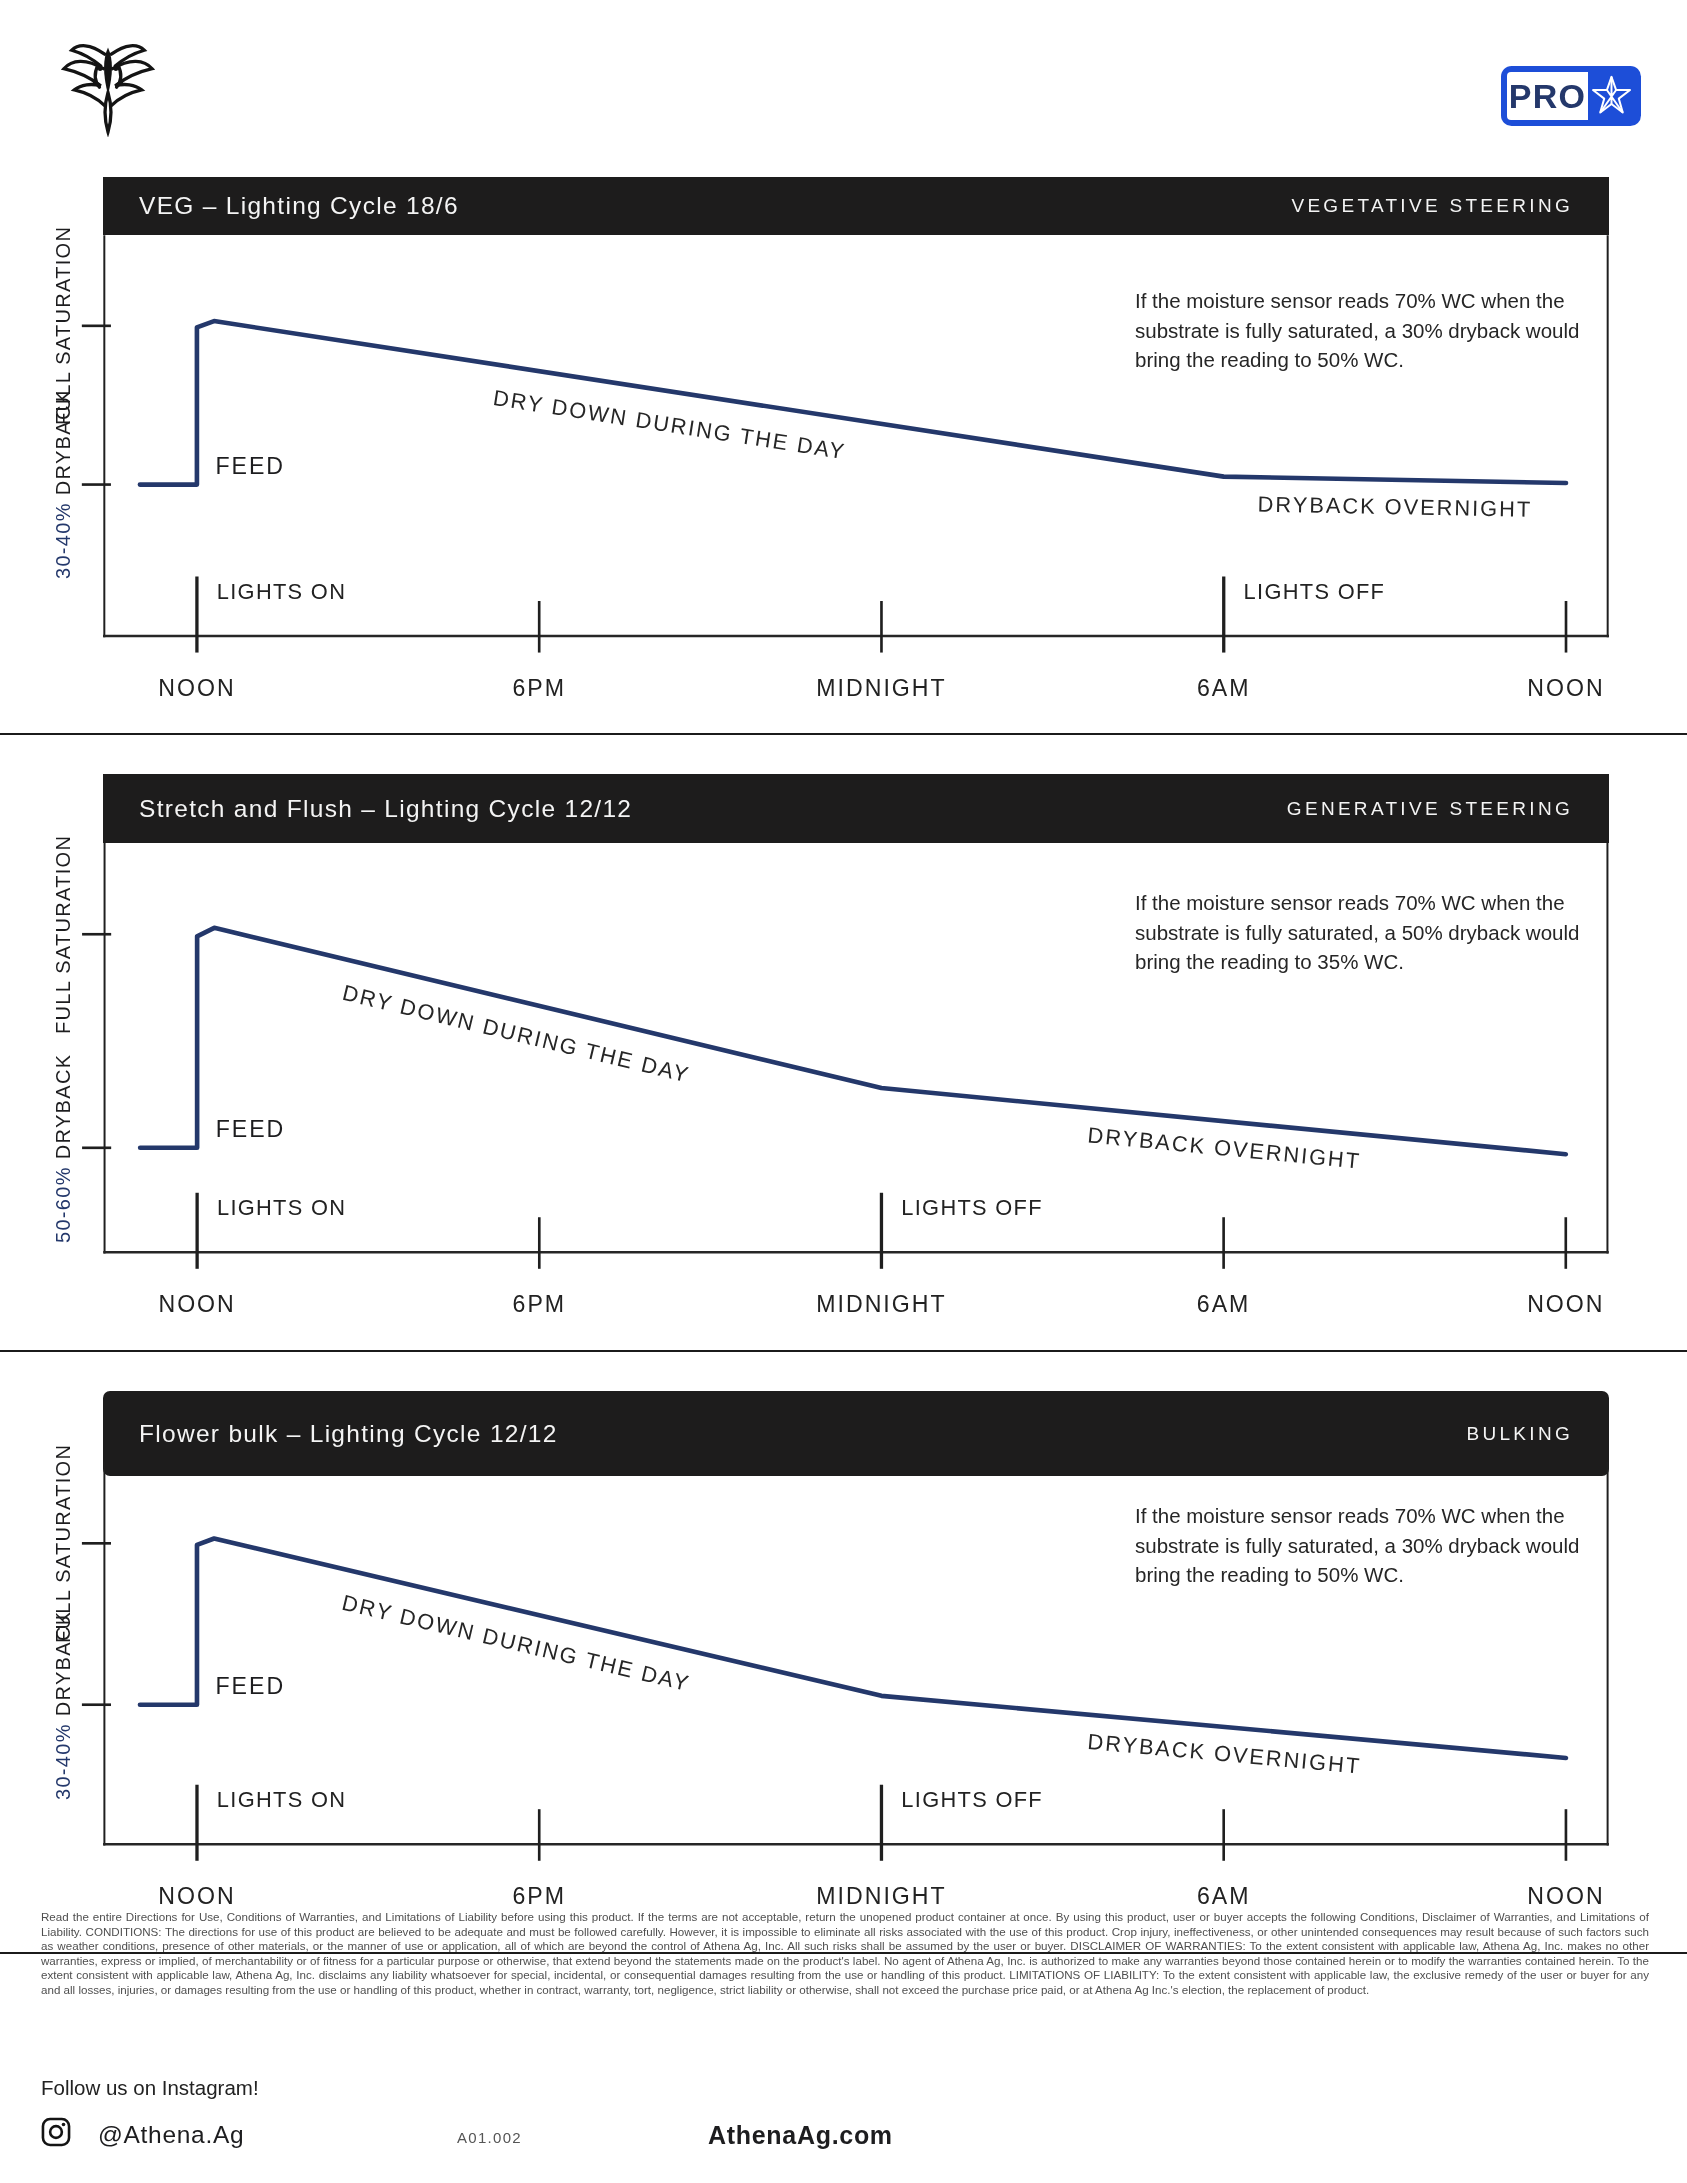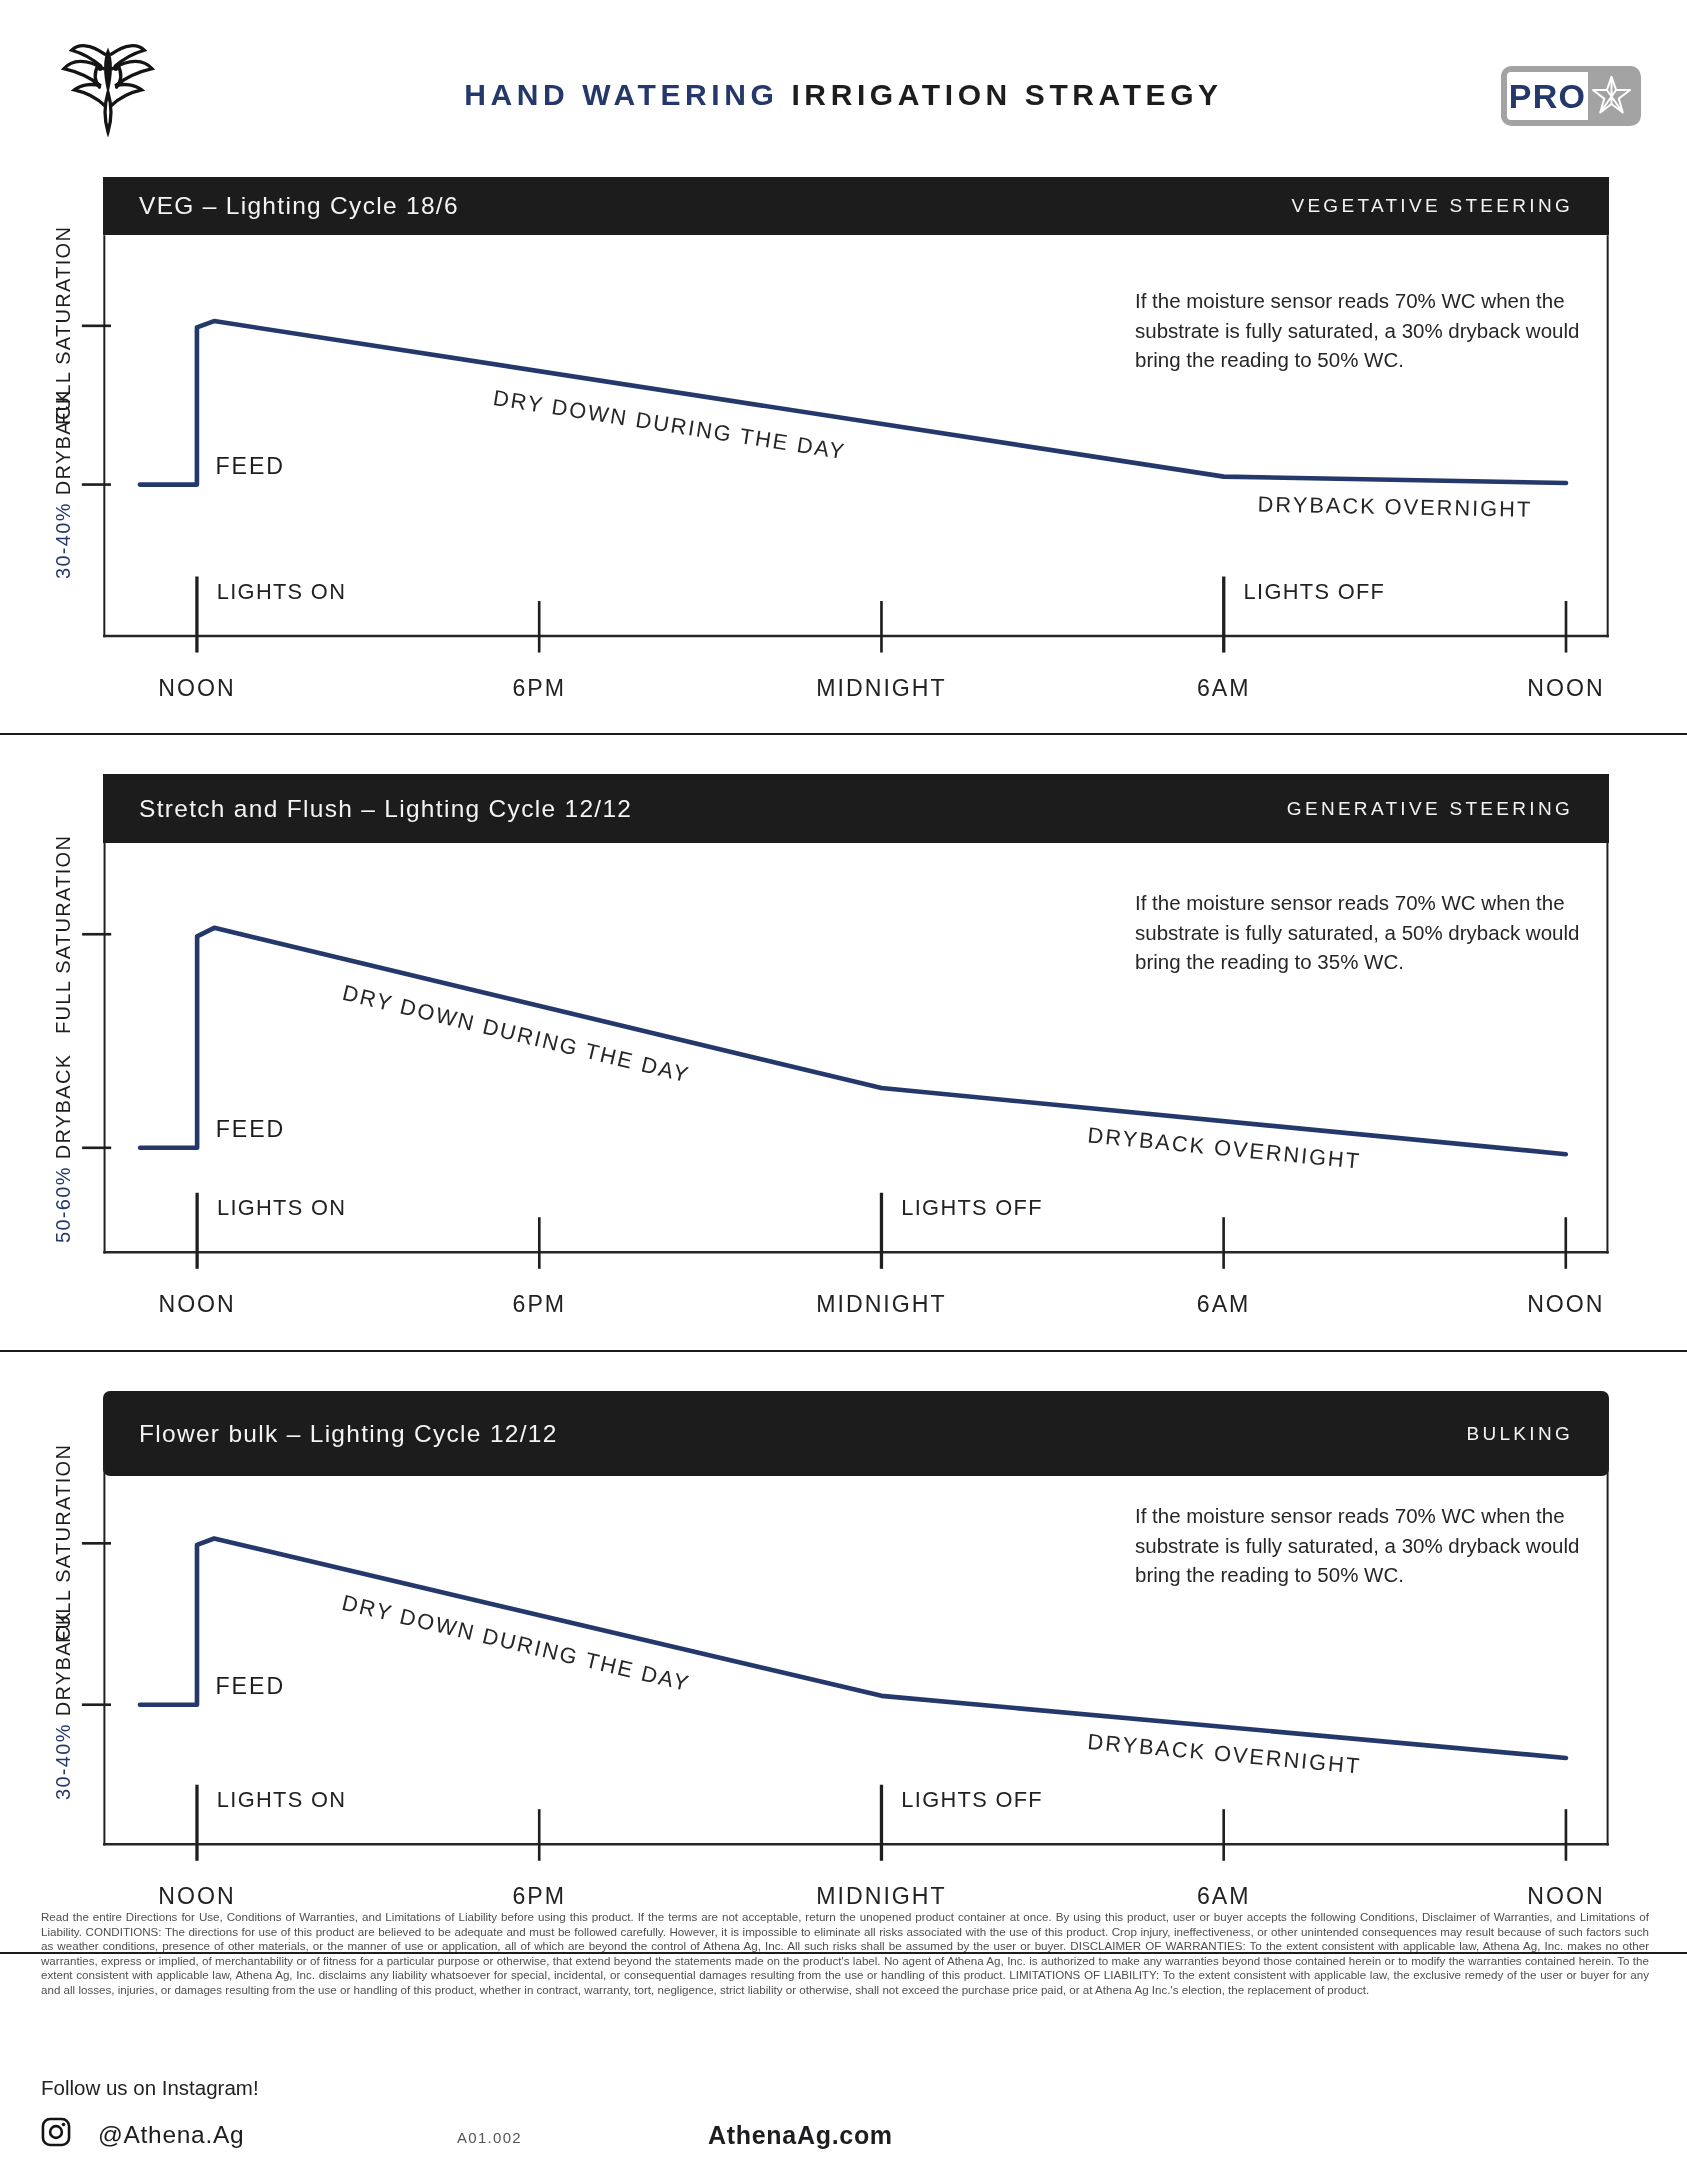--- a/index.html
+++ b/index.html
@@ -5,21 +5,21 @@
   html,body{margin:0;padding:0;background:#ffffff;}
   .page{position:relative;width:1687px;height:2183px;background:#ffffff;overflow:hidden;
         font-family:"Liberation Sans", sans-serif;color:#1d1d1f;}
   .abs{position:absolute;}
   
   .page-title{top:78px;left:0;width:1687px;text-align:center;font-size:30px;font-weight:bold;
               letter-spacing:4.6px;white-space:nowrap;}
   .page-title .accent{color:#24386b;}
   .page-title .rest{color:#1d1d1f;}
   .owl{top:34px;left:52px;width:112px;height:103px;}
-  .pro-badge{top:66px;left:1501px;width:140px;height:60px;background:#a3a3a3;border-radius:10.6px;}
+  .pro-badge{top:66px;left:1501px;width:140px;height:60px;background:#1d4ed8;border-radius:10.6px;}
   .pro-inner{position:absolute;top:6px;left:6px;bottom:6px;width:81px;background:#ffffff;
              border-radius:4px 0 0 4px;display:flex;align-items:center;justify-content:center;}
   .pro-text{font-size:34px;font-weight:bold;color:#24386b;letter-spacing:1.3px;}
   .pro-star{position:absolute;top:8px;right:9.3px;width:41px;height:44px;}
   
   .panel-bar{left:103px;width:1506px;background:#1d1c1c;display:flex;align-items:center;
              justify-content:space-between;padding:8px 36px;box-sizing:border-box;}
   .panel-title{color:#f4f4f4;font-size:24.5px;letter-spacing:1.3px;font-weight:normal;}
   .panel-tag{color:#f4f4f4;font-size:19px;letter-spacing:3.3px;font-weight:normal;}
   .annotation{width:463px;font-size:20.5px;line-height:1.45;color:#262626;margin-left:40px;}
@@ -56,23 +56,20 @@
         <path d="M78 52 C52 36 30 38 18 52 C36 56 56 64 74 78 C60 74 44 76 34 84 C52 88 68 96 80 108"></path>
         <path d="M92 52 C118 36 140 38 152 52 C134 56 114 64 96 78 C110 74 126 76 136 84 C118 88 102 96 90 108"></path>
         <path d="M70 46 C64 58 64 70 72 80"></path>
         <path d="M100 46 C106 58 106 70 98 80"></path>
         <circle cx="73" cy="52" r="3.5" fill="#141414" stroke="none"></circle>
         <circle cx="97" cy="52" r="3.5" fill="#141414" stroke="none"></circle>
       </g>
     </svg>
   </div>
 
-  <div class="abs page-title">
-    <span class="accent">HAND WATERING</span><span class="rest"> IRRIGATION STRATEGY</span>
-  </div>
 
   <div class="abs pro-badge">
     <div class="pro-inner">
       <span class="pro-text">PRO</span>
     </div>
     <svg class="pro-star" viewBox="0 0 62 66">
       <g stroke="#ffffff" stroke-width="3" fill="none" stroke-linejoin="round">
         <path d="M31 4 L38 24 L59 24 L42 37 L48 58 L31 45 L14 58 L20 37 L3 24 L24 24 Z"></path>
         <path d="M31 4 L31 45 M24 24 L48 58 M38 24 L14 58"></path>
       </g>

